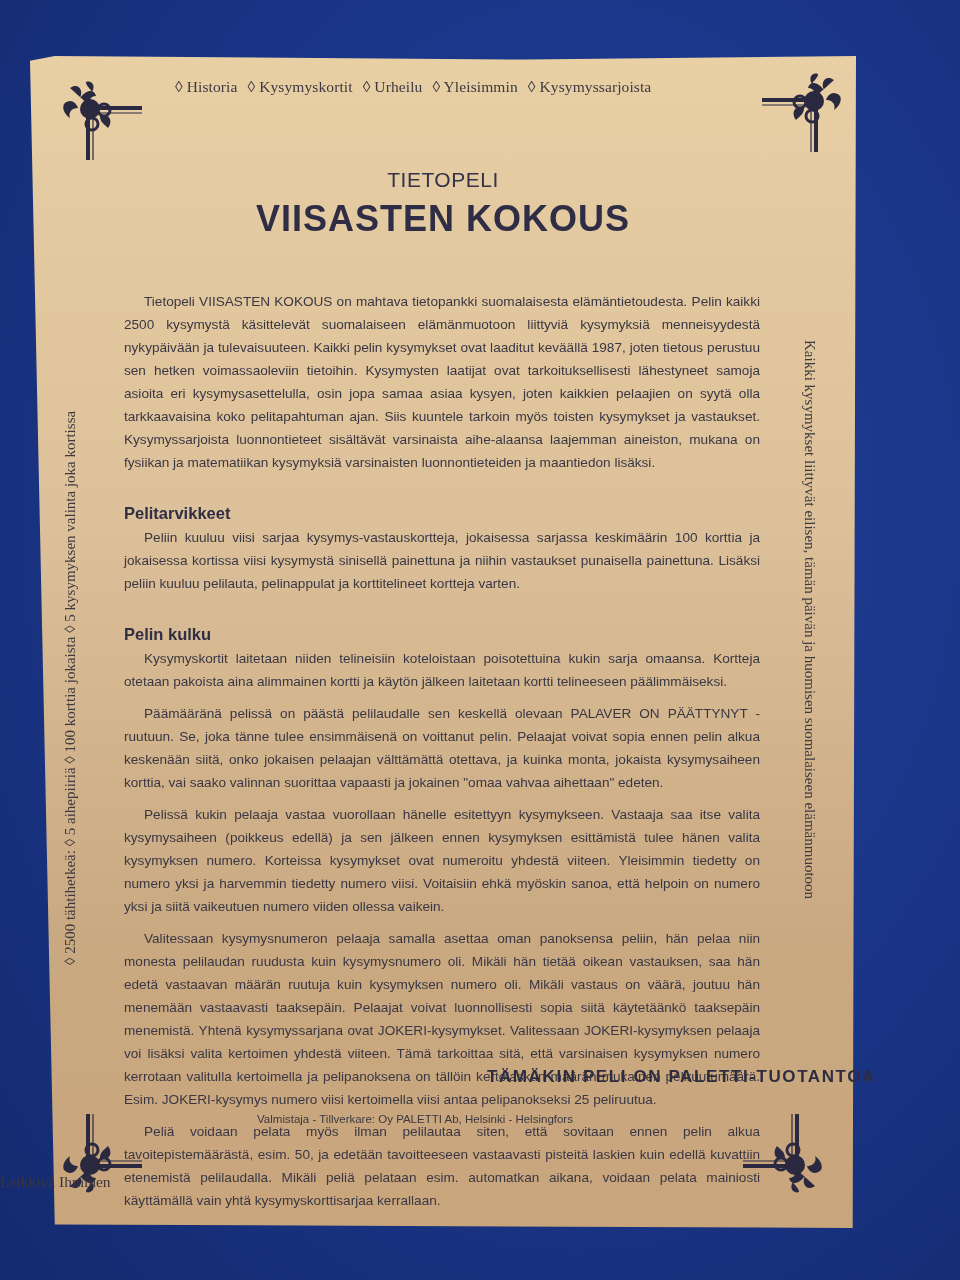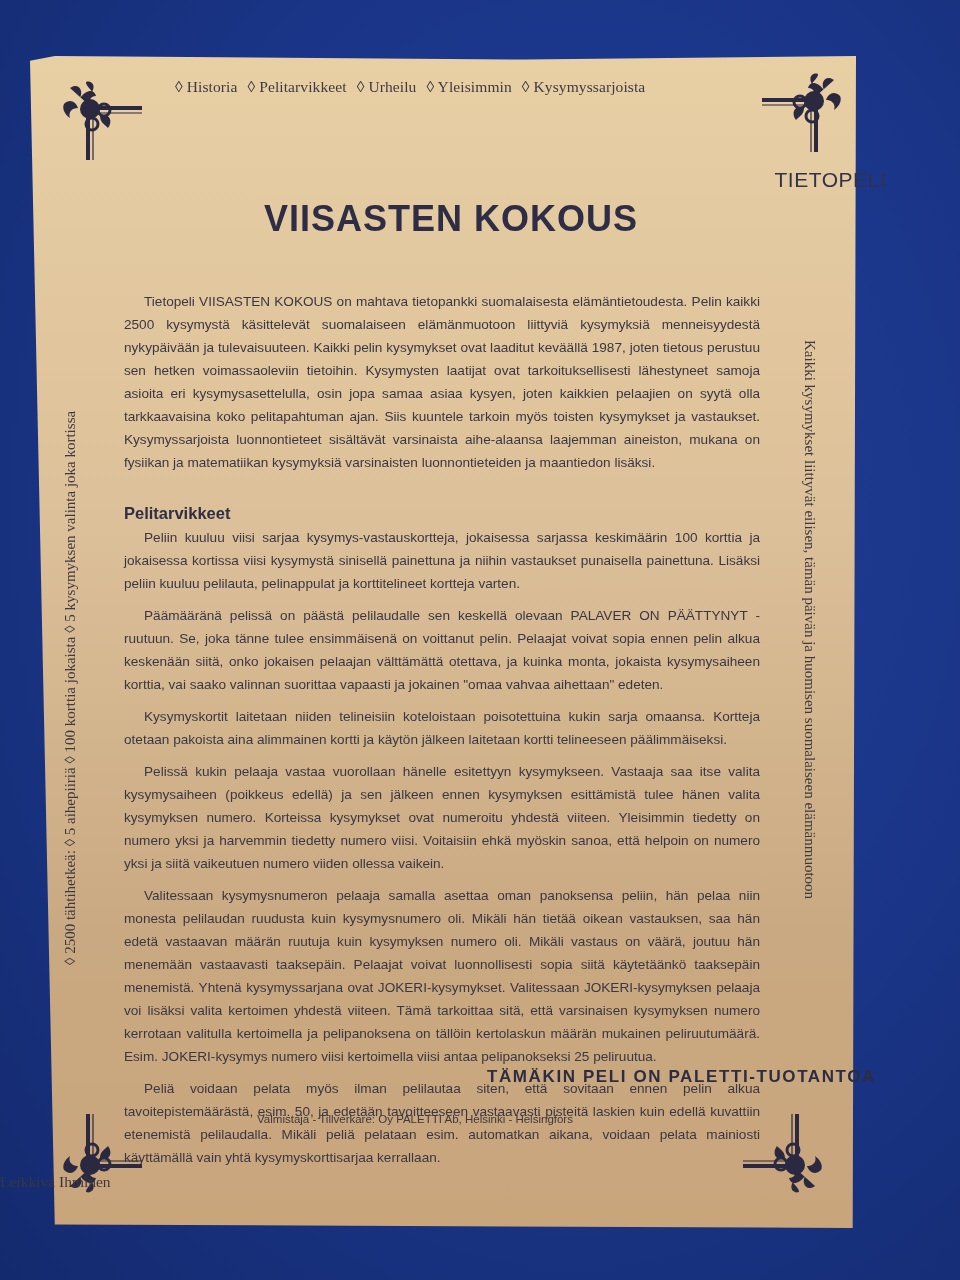--- a/index.html
+++ b/index.html
@@ -22,26 +22,26 @@
     }
     .topics span { margin-right: 6px; }
     .corner { position: absolute; width: 90px; height: 90px; }
     .corner svg { width: 100%; height: 100%; }
     .c-tl { left: 60px; top: 78px; }
     .c-tr { left: 754px; top: 70px; transform: scaleX(-1); }
     .c-bl { left: 60px; top: 1106px; transform: scaleY(-1); }
     .c-br { left: 735px; top: 1106px; transform: scale(-1,-1); }
 
     .subtitle {
-      position: absolute; left: 0; width: 886px; top: 168px; text-align: right;
+      position: absolute; left: 0; width: 886px; top: 168px; text-align: center;
       font-size: 21px; color: #34324a; letter-spacing: 0.5px;
     }
     .title {
       position: absolute; left: 0; width: 886px; top: 198px; text-align: center;
-      font-size: 36px; font-weight: bold; color: #2e2d45; letter-spacing: 1px; padding-left: 8px;
+      font-size: 36px; font-weight: bold; color: #2e2d45; letter-spacing: 1px;
     }
     .body-text {
       position: absolute; left: 124px; top: 290px; width: 636px;
       font-size: 13.6px; line-height: 23px; color: #3a3744;
       text-align: justify;
     }
     .body-text p { margin: 0 0 9px 0; text-indent: 20px; }
     .body-text h2 {
       margin: 28px 0 1px 0; font-size: 16.5px; font-weight: bold; color: #2f2e44;
     }
@@ -131,37 +131,38 @@
     <path d="M4 26 C10 20 16 24 18 30 C12 30 8 34 10 40 C4 36 2 30 4 26 Z" fill="#2b2940"></path>
     <path d="M26 4 C32 2 36 8 32 14 C30 10 26 8 26 4 Z" fill="#2b2940"></path>
     <path d="M40 38 C48 34 54 42 48 50 C44 46 40 44 40 38 Z" fill="#2b2940"></path>
     <circle cx="44" cy="32" r="6" fill="none" stroke="#2b2940" stroke-width="3"></circle>
     <circle cx="32" cy="46" r="6" fill="none" stroke="#2b2940" stroke-width="3"></circle>
   </svg>
 </div>
 
 <div class="topics">
   <span>◊ Historia</span>
-  <span>◊ Pelitarvikkeet</span>
+  <span>◊ Kysymyskortit</span>
   <span>◊ Urheilu</span>
   <span>◊ Yleisimmin</span>
   <span>◊ Kysymyssarjoista</span>
 </div>
 
 <div class="subtitle">TIETOPELI</div>
 <div class="title">VIISASTEN KOKOUS</div>
 
 <div class="body-text">
   <p>Tietopeli VIISASTEN KOKOUS on mahtava tietopankki suomalaisesta elämäntietoudesta. Pelin kaikki 2500 kysymystä käsittelevät suomalaiseen elämänmuotoon liittyviä kysymyksiä menneisyydestä nykypäivään ja tulevaisuuteen. Kaikki pelin kysymykset ovat laaditut keväällä 1987, joten tietous perustuu sen hetken voimassaoleviin tietoihin. Kysymysten laatijat ovat tarkoituksellisesti lähestyneet samoja asioita eri kysymysasettelulla, osin jopa samaa asiaa kysyen, joten kaikkien pelaajien on syytä olla tarkkaavaisina koko pelitapahtuman ajan. Siis kuuntele tarkoin myös toisten kysymykset ja vastaukset. Kysymyssarjoista luonnontieteet sisältävät varsinaista aihe-alaansa laajemman aineiston, mukana on fysiikan ja matematiikan kysymyksiä varsinaisten luonnontieteiden ja maantiedon lisäksi.</p>
 
   <h2>Pelitarvikkeet</h2>
   <p>Peliin kuuluu viisi sarjaa kysymys-vastauskortteja, jokaisessa sarjassa keskimäärin 100 korttia ja jokaisessa kortissa viisi kysymystä sinisellä painettuna ja niihin vastaukset punaisella painettuna. Lisäksi peliin kuuluu pelilauta, pelinappulat ja korttitelineet kortteja varten.</p>
 
+  <h2>Pelin kulku</h2>
+  <p>Kysymyskortit laitetaan niiden telineisiin koteloistaan poisotettuina kukin sarja omaansa. Kortteja otetaan pakoista aina alimmainen kortti ja käytön jälkeen laitetaan kortti telineeseen päälimmäiseksi.</p>
   <p>Päämääränä pelissä on päästä pelilaudalle sen keskellä olevaan PALAVER ON PÄÄTTYNYT -ruutuun. Se, joka tänne tulee ensimmäisenä on voittanut pelin. Pelaajat voivat sopia ennen pelin alkua keskenään siitä, onko jokaisen pelaajan välttämättä otettava, ja kuinka monta, jokaista kysymysaiheen korttia, vai saako valinnan suorittaa vapaasti ja jokainen "omaa vahvaa aihettaan" edeten.</p>
-  <p>Kysymyskortit laitetaan niiden telineisiin koteloistaan poisotettuina kukin sarja omaansa. Kortteja otetaan pakoista aina alimmainen kortti ja käytön jälkeen laitetaan kortti telineeseen päälimmäiseksi.</p>
   <p>Pelissä kukin pelaaja vastaa vuorollaan hänelle esitettyyn kysymykseen. Vastaaja saa itse valita kysymysaiheen (poikkeus edellä) ja sen jälkeen ennen kysymyksen esittämistä tulee hänen valita kysymyksen numero. Korteissa kysymykset ovat numeroitu yhdestä viiteen. Yleisimmin tiedetty on numero yksi ja harvemmin tiedetty numero viisi. Voitaisiin ehkä myöskin sanoa, että helpoin on numero yksi ja siitä vaikeutuen numero viiden ollessa vaikein.</p>
   <p>Valitessaan kysymysnumeron pelaaja samalla asettaa oman panoksensa peliin, hän pelaa niin monesta pelilaudan ruudusta kuin kysymysnumero oli. Mikäli hän tietää oikean vastauksen, saa hän edetä vastaavan määrän ruutuja kuin kysymyksen numero oli. Mikäli vastaus on väärä, joutuu hän menemään vastaavasti taaksepäin. Pelaajat voivat luonnollisesti sopia siitä käytetäänkö taaksepäin menemistä. Yhtenä kysymyssarjana ovat JOKERI-kysymykset. Valitessaan JOKERI-kysymyksen pelaaja voi lisäksi valita kertoimen yhdestä viiteen. Tämä tarkoittaa sitä, että varsinaisen kysymyksen numero kerrotaan valitulla kertoimella ja pelipanoksena on tällöin kertolaskun määrän mukainen peliruutumäärä. Esim. JOKERI-kysymys numero viisi kertoimella viisi antaa pelipanokseksi 25 peliruutua.</p>
   <p>Peliä voidaan pelata myös ilman pelilautaa siten, että sovitaan ennen pelin alkua tavoitepistemäärästä, esim. 50, ja edetään tavoitteeseen vastaavasti pisteitä laskien kuin edellä kuvattiin etenemistä pelilaudalla. Mikäli peliä pelataan esim. automatkan aikana, voidaan pelata mainiosti käyttämällä vain yhtä kysymyskorttisarjaa kerrallaan.</p>
 </div>
 
 <div class="vert-left">◊ 2500 tähtihetkeä:  ◊ 5 aihepiiriä  ◊ 100 korttia jokaista  ◊ 5 kysymyksen valinta joka kortissa</div>
 <div class="vert-right">Kaikki kysymykset liittyvät eilisen, tämän päivän ja huomisen suomalaiseen elämänmuotoon</div>
 
 <div class="footer-brand">TÄMÄKIN PELI ON PALETTI-TUOTANTOA</div>
 <div class="footer-maker">Valmistaja - Tillverkare: Oy PALETTI Ab, Helsinki - Helsingfors</div>

